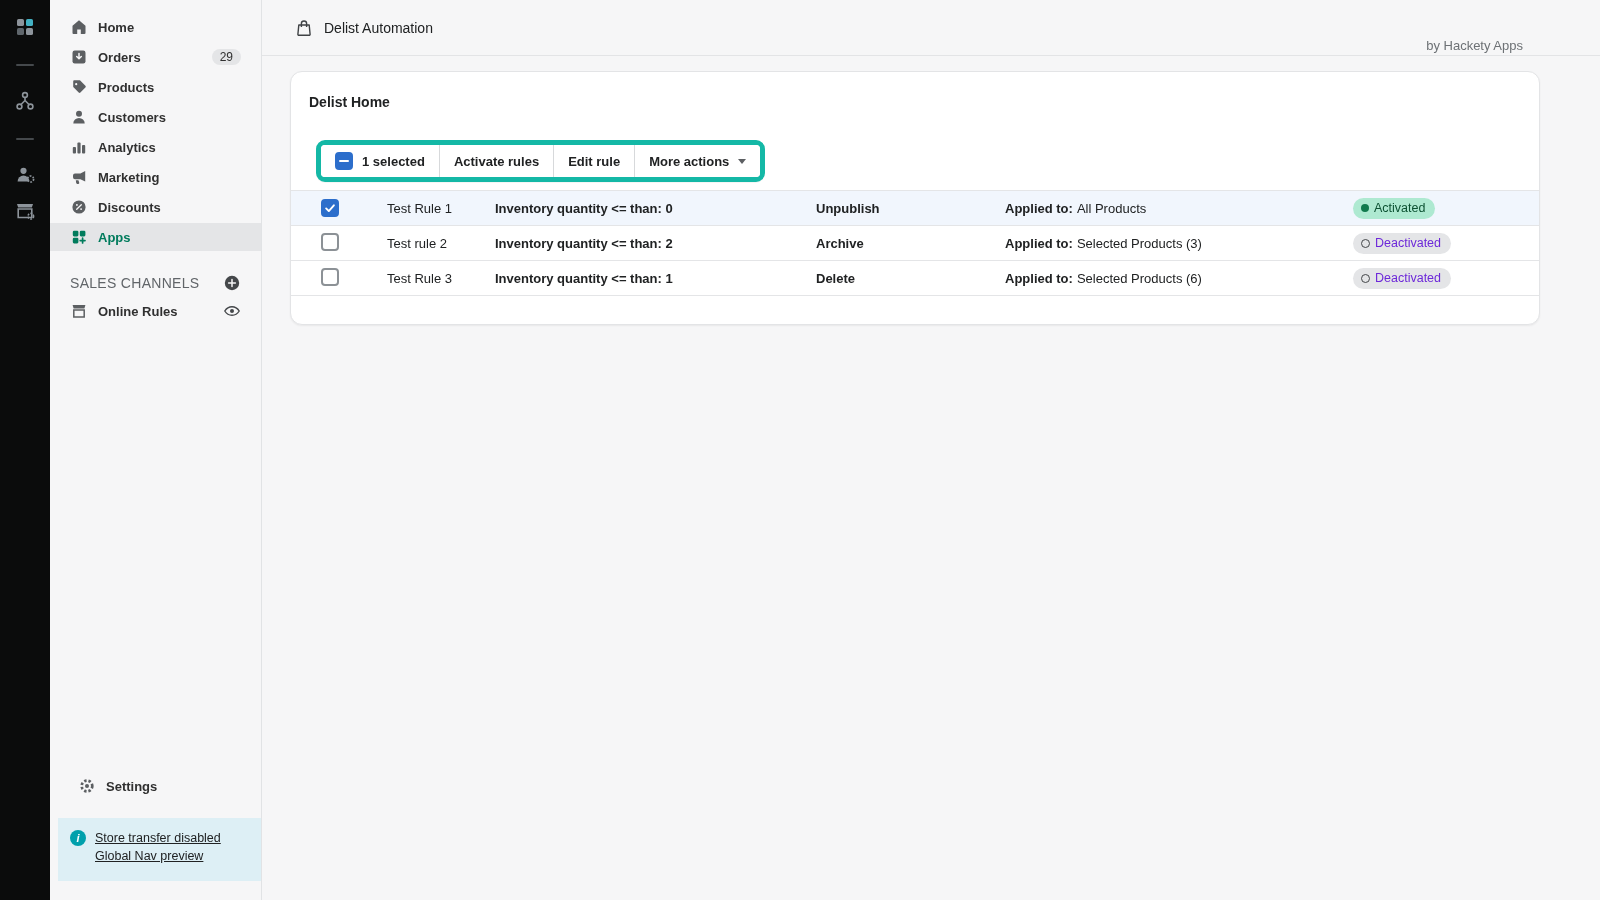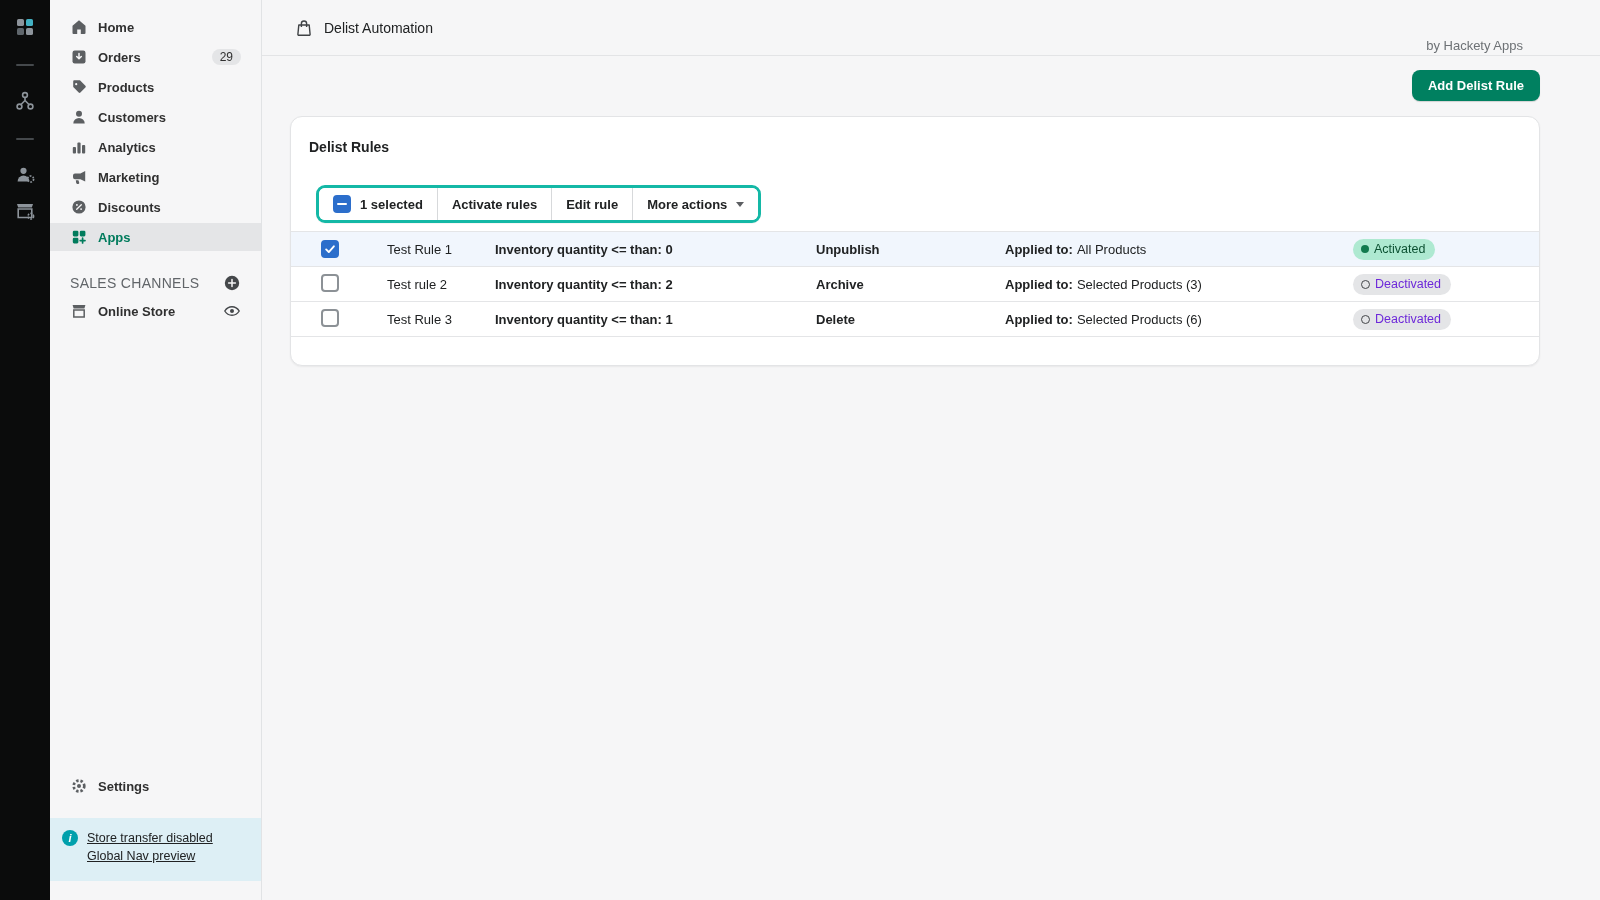--- a/index.html
+++ b/index.html
@@ -25,21 +25,21 @@
   .nav-item.active { background:#e4e5e7; color:#007b5c; margin-left:-12px; margin-right:-12px;
     padding:0 20px; border-radius:0; }
   .nav-item.active .nicon { color:#007b5c; }
   .nav-item.active .nlabel { color:#007b5c; }
   .count-badge { margin-left:auto; background:#e4e5e7; color:#303030; font-size:12px;
     padding:1px 8px; border-radius:10px; font-weight:400; }
   .section-row { display:flex; align-items:center; height:28px; padding:0 8px; margin-top:18px; }
   .section-label { font-size:14px; font-weight:400; letter-spacing:.3px; color:#616569; }
   .row-right-icon { margin-left:auto; display:flex; cursor:pointer; color:#44474a; }
 
-  .sidebar-bottom { position:absolute; left:0; right:0; bottom:19px; }
+  .sidebar-bottom { position:absolute; left:8px; right:0; bottom:19px; }
   .settings-item { display:flex; align-items:center; gap:10px; height:28px;
     margin:0 12px 18px 12px; padding:0 8px; border-radius:8px; cursor:pointer; }
   .settings-item .nicon { display:flex; color:#5c5f62; }
   .settings-item .nlabel { font-size:13px; font-weight:600; color:#303030; }
   .notice { background:#ddeff5; padding:11px 12px 10px 12px; height:63px; display:flex; gap:9px; }
   .notice-icon { width:16px; height:16px; border-radius:50%; background:#00a0ac; color:#fff;
     font-size:11px; font-weight:700; display:flex; align-items:center; justify-content:center;
     flex:0 0 16px; margin-top:1px; font-style:italic; }
   .notice-text { font-size:12.5px; line-height:18px; color:#202223;text-decoration:underline; }
   .notice-text a { color:#202223; text-decoration:underline; cursor:pointer; }
@@ -54,21 +54,21 @@
 
   .actions-row { display:flex; justify-content:flex-end; padding:14px 60px 0 28px; }
   .btn-primary { background:#008060; color:#fff; font-family:"Liberation Sans",sans-serif;
     font-size:13px; font-weight:600; padding:8px 16px; border-radius:8px; border:none;
     cursor:pointer; box-shadow:0 1px 1px rgba(0,0,0,.15); }
 
   .card { margin:15px 60px 0 28px; background:#fff; border:1px solid #e3e4e6; border-radius:12px;
     box-shadow:0 1px 2px rgba(0,0,0,.06); padding-bottom:28px; overflow:hidden; }
   .card-title { font-size:14px; font-weight:700; color:#202223; margin:0; padding:22px 20px 0 18px; }
 
-  .toolbar { display:inline-flex; border:3px solid #14b8a6; border-radius:9px; background:#fff;
+  .toolbar { display:inline-flex; border:5px solid #14b8a6; border-radius:9px; background:#fff;
     margin:30px 0 8px 25px; overflow:hidden; box-shadow:0 1px 0 rgba(0,0,0,.04); }
   .seg { display:flex; align-items:center; gap:9px; padding:7px 14px; font-size:13px;
     font-weight:600; color:#202223; border-right:1px solid #d7d9db; background:#fff; cursor:pointer; }
   .seg:last-child { border-right:none; }
   .caret { width:0; height:0; border-left:4px solid transparent; border-right:4px solid transparent;
     border-top:5px solid #5c5f62; margin-top:1px; }
 
   .checkbox { width:18px; height:18px; border:2px solid #8c9196; border-radius:4px; background:#fff;
     display:inline-flex; align-items:center; justify-content:center; cursor:pointer; flex:0 0 18px; }
   .checkbox svg { display:none; }
@@ -219,21 +219,21 @@
           </svg>
       </span>
     </div>
     <div class="nav-item">
       <span class="nicon">
         <svg width="18" height="18" viewBox="0 0 18 18">
             <path d="M2.6 3h12.8l-1 3.4H3.6L2.6 3z" fill="currentColor"></path>
             <path d="M3.8 8h10.4v7H3.8z" fill="none" stroke="currentColor" stroke-width="1.5"></path>
           </svg>
       </span>
-      <span class="nlabel">Online Store</span>
+      <span class="nlabel">Online Rules</span>
       <span class="row-right-icon">
         <svg width="18" height="18" viewBox="0 0 18 18">
             <path d="M1.8 9S4.4 4.8 9 4.8 16.2 9 16.2 9 13.6 13.2 9 13.2 1.8 9 1.8 9z" fill="none" stroke="#44474a" stroke-width="1.4"></path>
             <circle cx="9" cy="9" r="2" fill="#44474a"></circle>
           </svg>
       </span>
     </div>
   </div>
 
   <div class="sidebar-bottom">
@@ -263,26 +263,23 @@
         <svg width="20" height="20" viewBox="0 0 20 20" fill="none" stroke="#3f4245" stroke-width="1.4" stroke-linejoin="round">
           <path d="M4.8 7h10.4l.9 9.2a1 1 0 0 1-1 1.1H4.9a1 1 0 0 1-1-1.1L4.8 7z"></path>
           <path d="M7.4 9V5.6a2.6 2.6 0 0 1 5.2 0V9"></path>
         </svg>
       </span>
       <span class="topbar-title">Delist Automation</span>
     </div>
     <span class="topbar-byline">by Hackety Apps</span>
   </header>
 
-  <div class="actions-row">
-    <button class="btn-primary">Add Delist Rule</button>
-  </div>
 
   <section class="card">
-    <h2 class="card-title">Delist Rules</h2>
+    <h2 class="card-title">Delist Home</h2>
 
     <div class="toolbar">
       <div class="seg">
         <span class="checkbox indeterminate"></span>
         <span>1 selected</span>
       </div>
       <div class="seg">Activate rules</div>
       <div class="seg">Edit rule</div>
       <div class="seg">
         <span>More actions</span>

